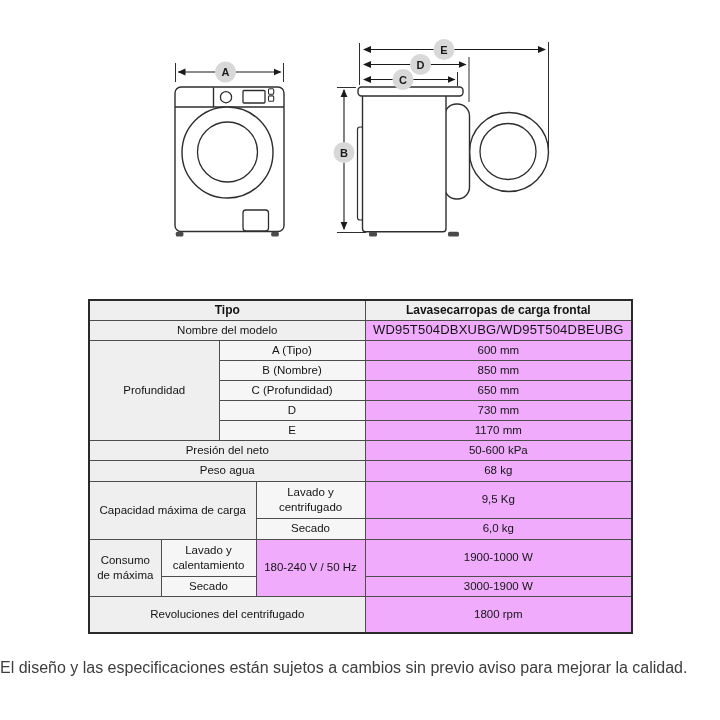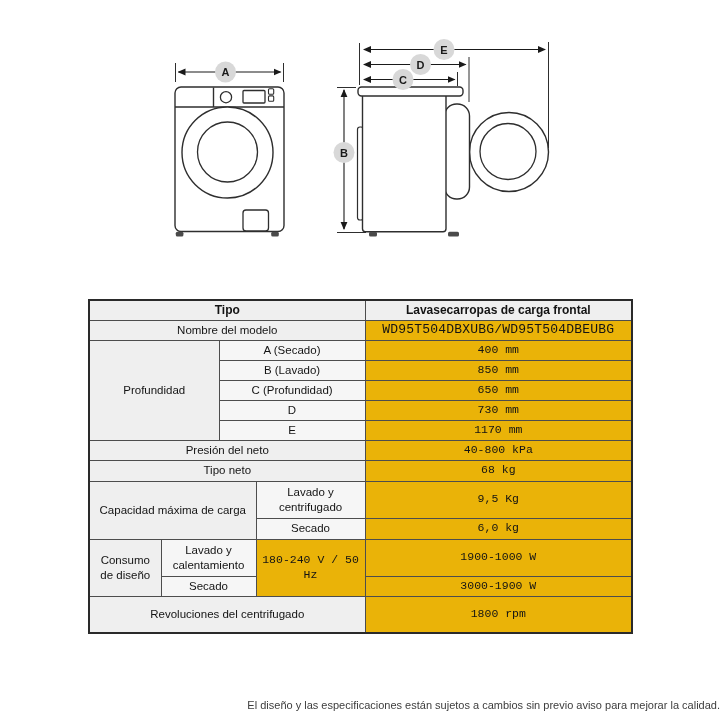--- a/index.html
+++ b/index.html
@@ -5,25 +5,25 @@
   html,body{margin:0;padding:0;background:#fff;}
   .stage{position:relative;width:720px;height:720px;background:#fff;overflow:hidden;
          font-family:"Liberation Sans",sans-serif;color:#111;}
   .diagram{position:absolute;left:0;top:0;}
   .spec-table{position:absolute;left:88px;top:299px;width:543px;border-collapse:collapse;
               table-layout:fixed;border:2px solid #2a2a2a;font-size:11.5px;color:#141414;}
   .spec-table td{border:1px solid #4d4d4d;text-align:center;vertical-align:middle;
                  padding:1px 3px;line-height:1.25;overflow:hidden;}
   .lbl{background:#efefef;}
   .sub{background:#f6f6f6;}
-  .val{background:#eab308;font-family:Liberation Mono, monospace;}
+  .val{background:#f0abfc;}
   .hdr{font-weight:bold;font-size:12px;}
   .model{font-size:13px;letter-spacing:.2px;}
-  .caption{position:absolute;left:0;right:0;top:659px;text-align:right;
-           font-size:11px;color:#3d3d3d;margin-top:40px;}
+  .caption{position:absolute;left:0;right:0;top:659px;text-align:left;
+           font-size:16px;color:#3d3d3d;}
   svg text.dimletter{font-family:"Liberation Sans",sans-serif;font-size:11px;font-weight:bold;fill:#1a1a1a;}
 </style>
 </head>
 <body>
 
 <div class="stage">
 
   <svg class="diagram" width="720" height="262" viewBox="0 0 720 262">
     <defs>
       <marker id="ah" viewBox="0 0 8 8" refX="7" refY="4" markerWidth="8" markerHeight="8" orient="auto-start-reverse" markerUnits="userSpaceOnUse">
@@ -117,58 +117,58 @@
       <tr style="height:20px">
         <td colspan="4" class="lbl hdr">Tipo</td>
         <td class="lbl hdr val-col">Lavasecarropas de carga frontal</td>
       </tr>
       <tr style="height:20px">
         <td colspan="4" class="lbl">Nombre del modelo</td>
         <td class="val model">WD95T504DBXUBG/WD95T504DBEUBG</td>
       </tr>
       <tr style="height:20px">
         <td rowspan="5" colspan="2" class="lbl">Profundidad</td>
-        <td colspan="2" class="sub">A (Secado)</td>
-        <td class="val">400 mm</td>
+        <td colspan="2" class="sub">A (Tipo)</td>
+        <td class="val">600 mm</td>
       </tr>
       <tr style="height:20px">
-        <td colspan="2" class="sub">B (Lavado)</td>
+        <td colspan="2" class="sub">B (Nombre)</td>
         <td class="val">850 mm</td>
       </tr>
       <tr style="height:20px">
         <td colspan="2" class="sub">C (Profundidad)</td>
         <td class="val">650 mm</td>
       </tr>
       <tr style="height:20px">
         <td colspan="2" class="sub">D</td>
         <td class="val">730 mm</td>
       </tr>
       <tr style="height:20px">
         <td colspan="2" class="sub">E</td>
         <td class="val">1170 mm</td>
       </tr>
       <tr style="height:20px">
         <td colspan="4" class="lbl">Presión del neto</td>
-        <td class="val">40-800 kPa</td>
+        <td class="val">50-600 kPa</td>
       </tr>
       <tr style="height:21px">
-        <td colspan="4" class="lbl">Tipo neto</td>
+        <td colspan="4" class="lbl">Peso agua</td>
         <td class="val">68 kg</td>
       </tr>
       <tr style="height:37px">
         <td rowspan="2" colspan="3" class="lbl">Capacidad máxima de carga</td>
         <td class="sub">Lavado y centrifugado</td>
         <td class="val">9,5 Kg</td>
       </tr>
       <tr style="height:21px">
         <td class="sub">Secado</td>
         <td class="val">6,0 kg</td>
       </tr>
       <tr style="height:37px">
-        <td rowspan="2" class="lbl">Consumo de diseño</td>
+        <td rowspan="2" class="lbl">Consumo de máxima</td>
         <td colspan="2" class="sub">Lavado y calentamiento</td>
         <td rowspan="2" class="val">180-240 V / 50 Hz</td>
         <td class="val">1900-1000 W</td>
       </tr>
       <tr style="height:20px">
         <td colspan="2" class="sub">Secado</td>
         <td class="val">3000-1900 W</td>
       </tr>
       <tr style="height:37px">
         <td colspan="4" class="lbl">Revoluciones del centrifugado</td>

